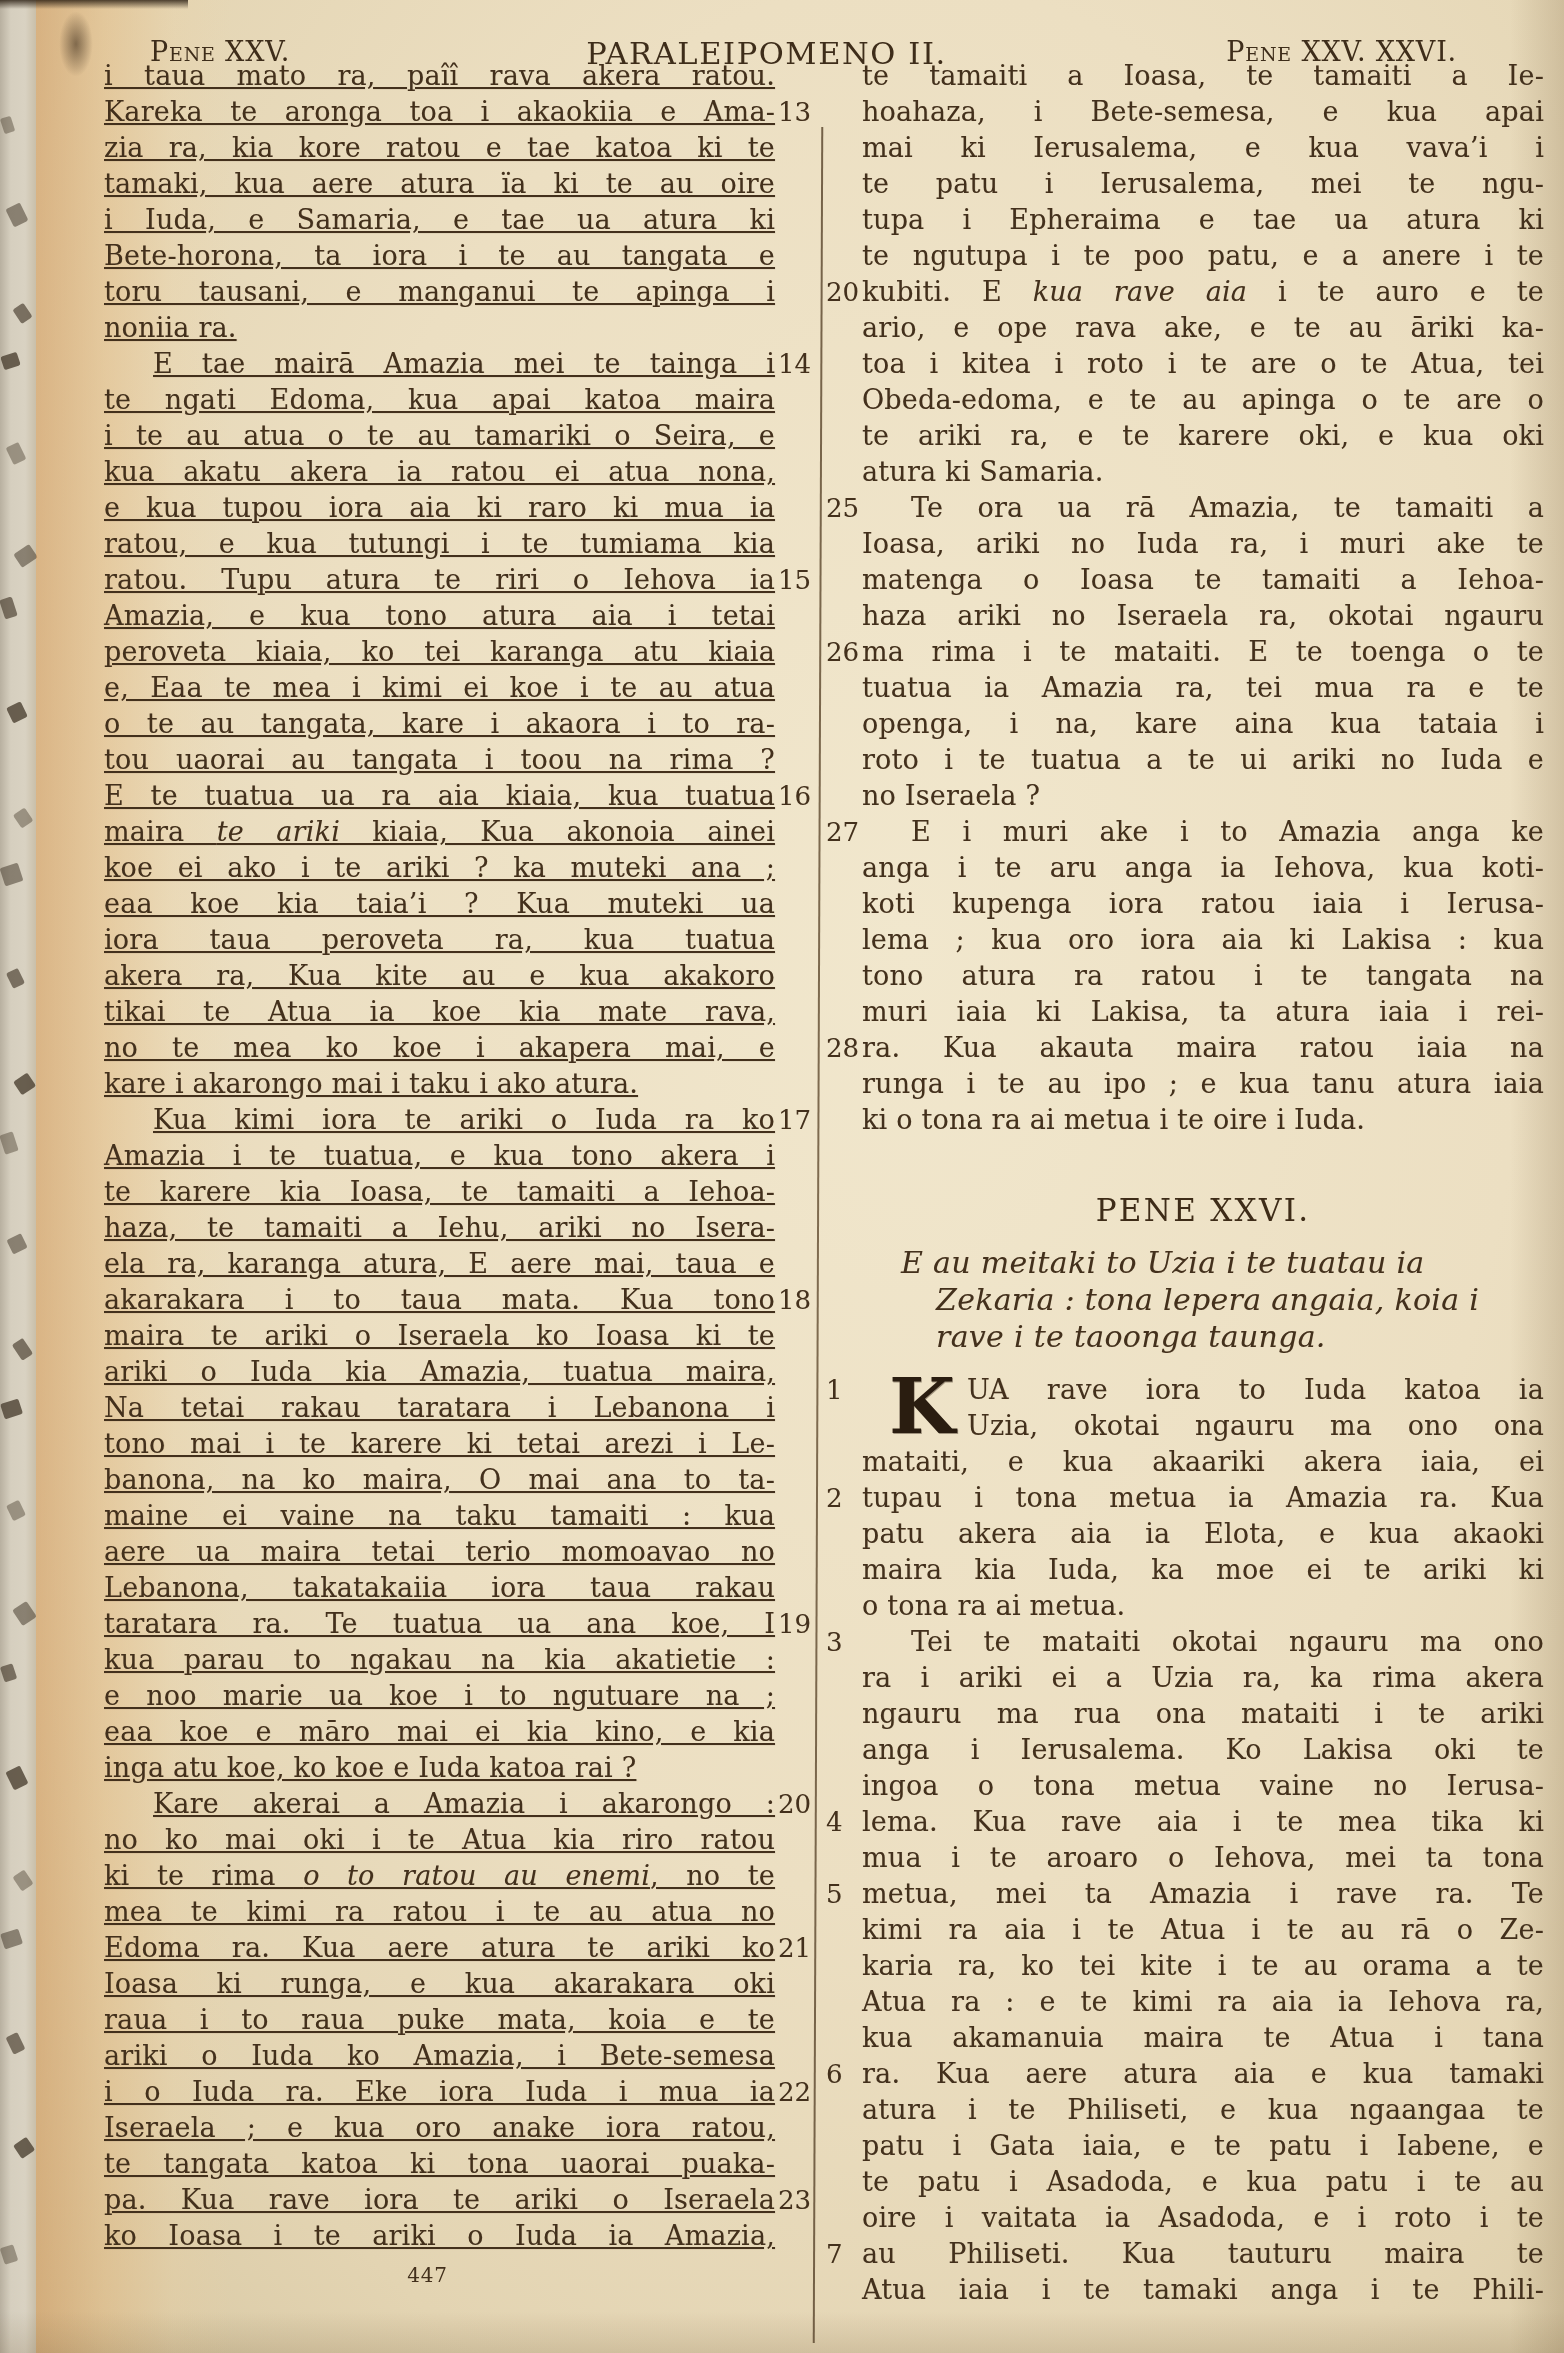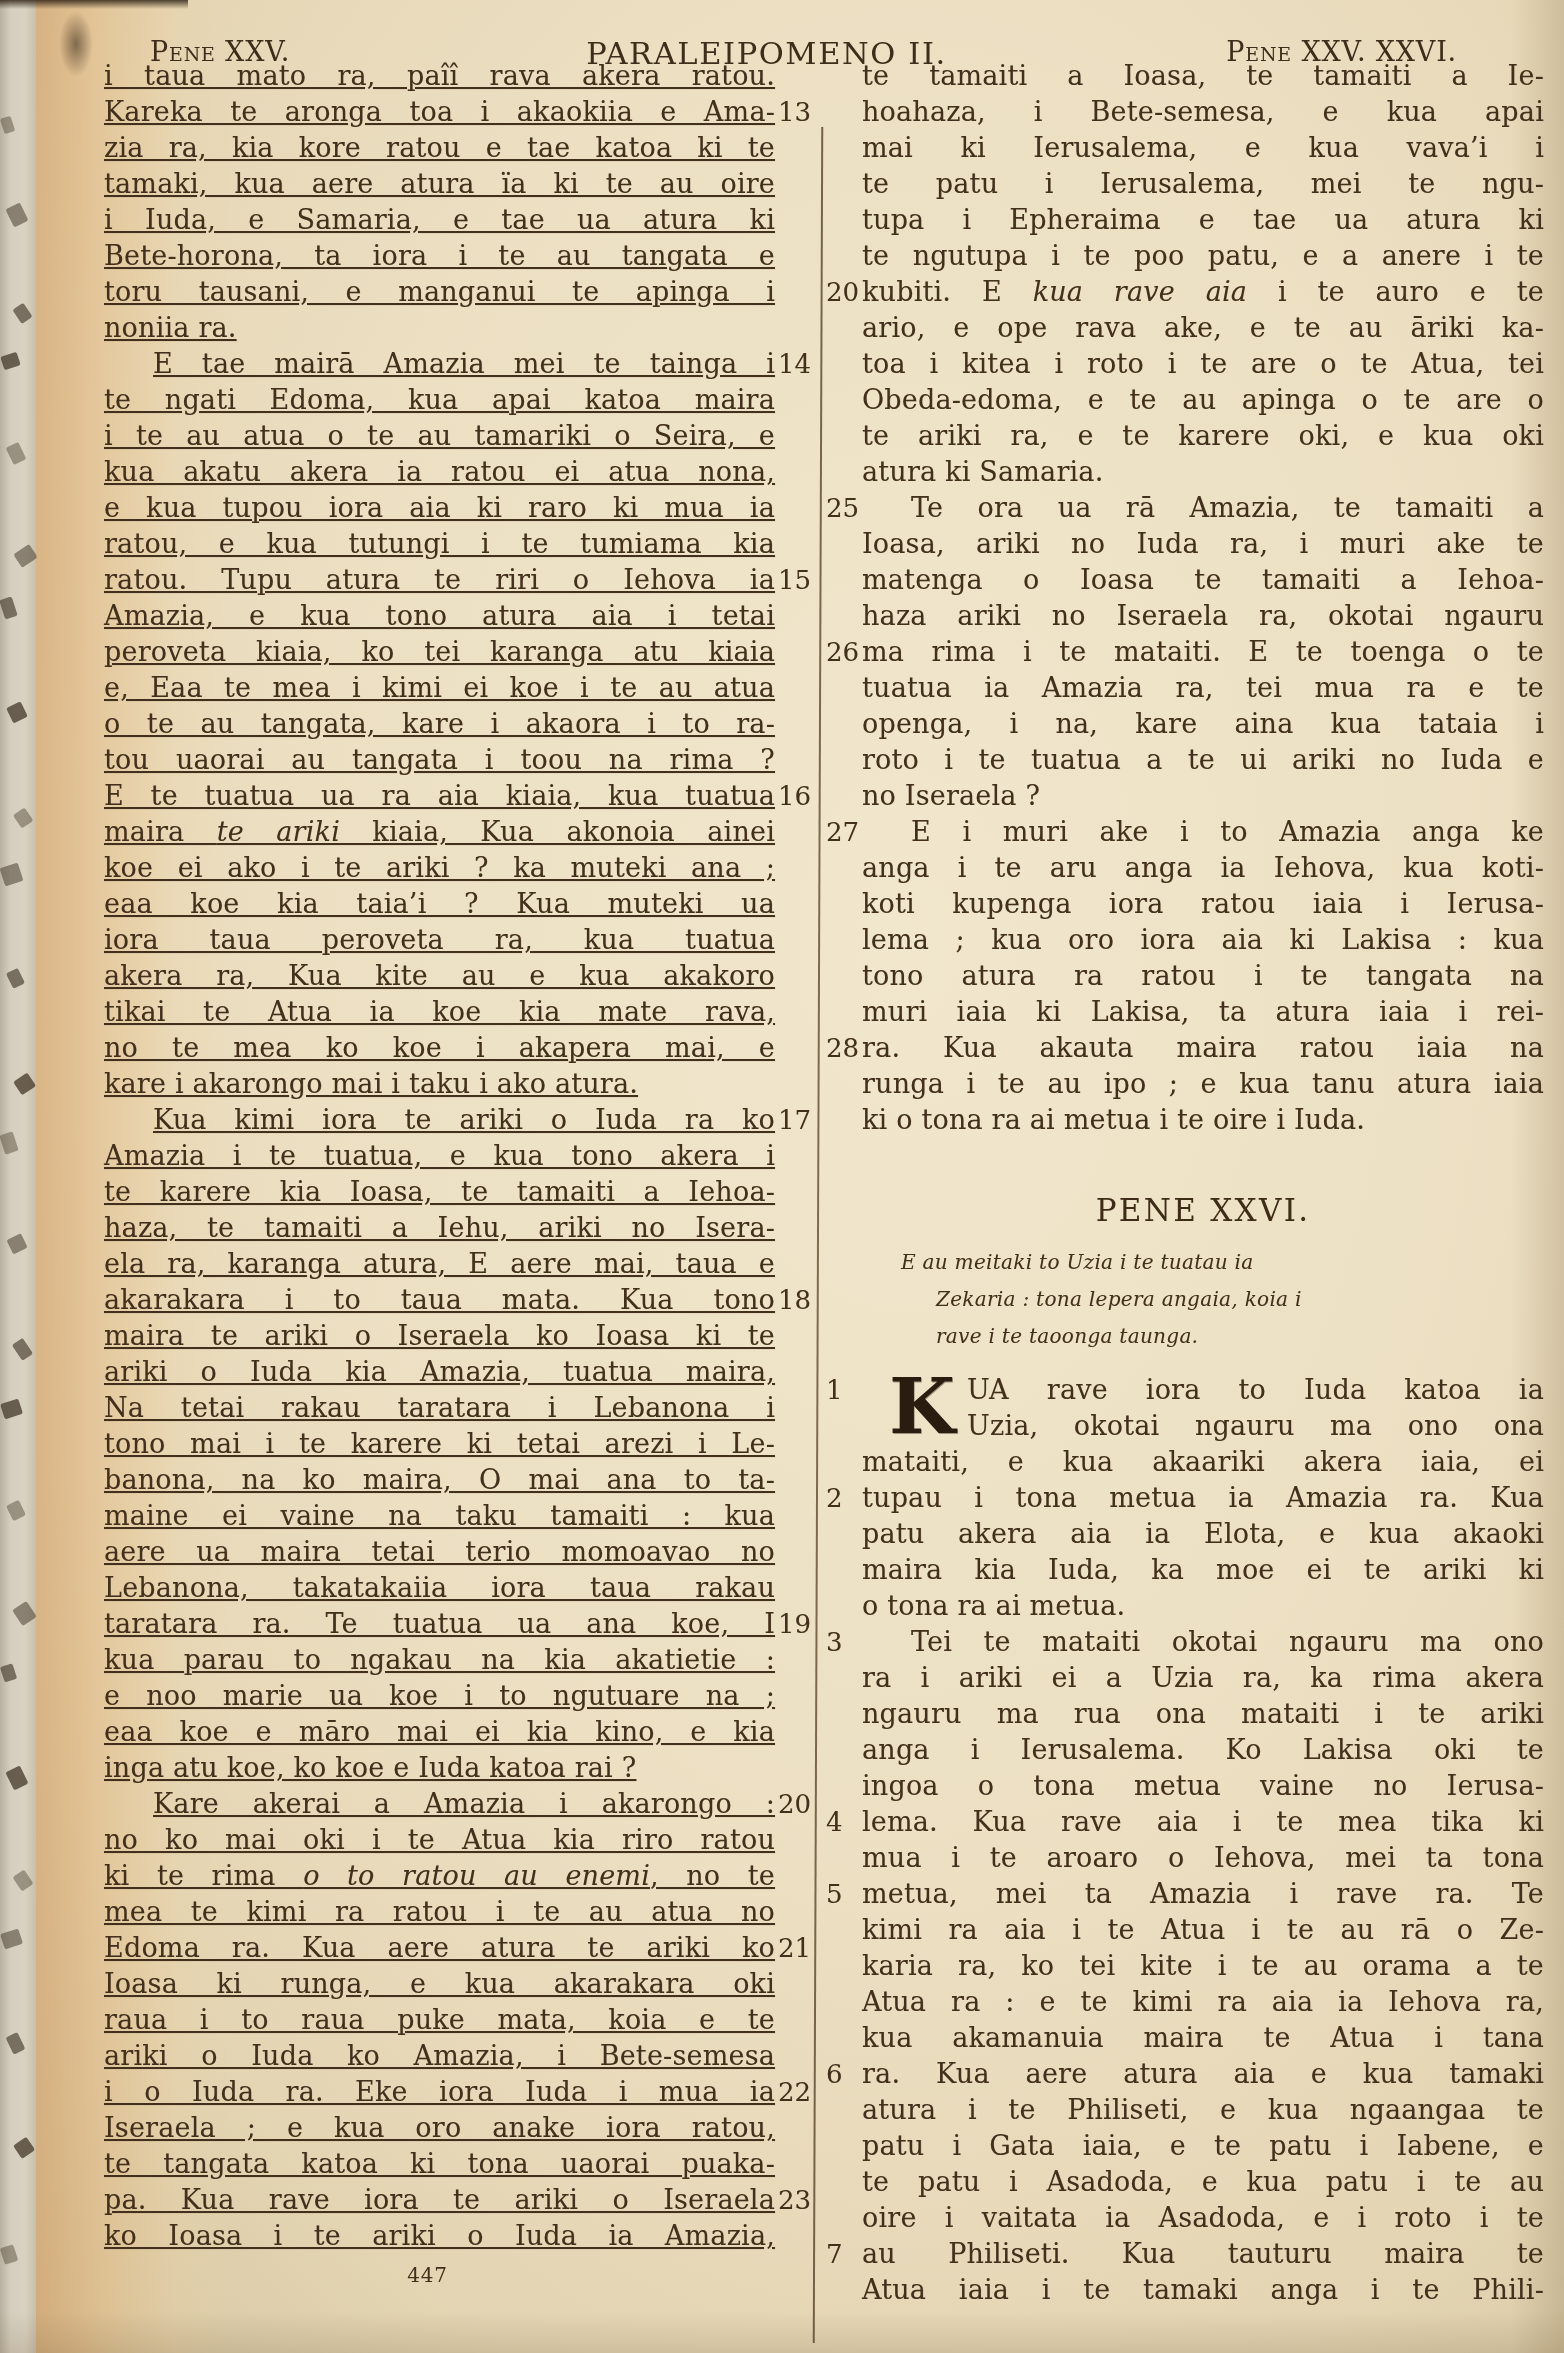--- a/index.html
+++ b/index.html
@@ -42,21 +42,21 @@
   .vnum{position:absolute;top:0;font-size:26px;letter-spacing:0;}
   .vnum-r{right:-45px;width:42px;text-align:left;}
   .vnum-l{left:-36px;width:33px;text-align:left;}
   .line.dc1,.line.dc2{padding-left:105px;}
   .dropcap{position:absolute;left:27px;top:3.1px;font-size:76px;line-height:64px;
     font-weight:bold;color:#2a1d10;text-shadow:0.8px 0.8px 0 rgba(40,26,12,.4);}
   
   .chap-head{margin-top:50px;height:45px;line-height:45px;text-align:center;
     font-size:31px;letter-spacing:2.3px;color:#3e2c18;}
   .chap-summary{margin-top:11px;}
-  .sum-line{height:37px;line-height:37px;font-size:20px;font-style:italic;
+  .sum-line{height:37px;line-height:37px;font-size:30px;font-style:italic;
     letter-spacing:0.3px;text-shadow:0.3px 0.3px 0 rgba(70,48,26,.2);}
   .sum-first{padding-left:39px;}
   .sum-rest{padding-left:74px;}
   .part2{margin-top:17px;}
   
   .divider{position:absolute;left:817px;top:127px;width:2px;height:2216px;
     background:linear-gradient(180deg,#5f4b32 0%,#6b563a 50%,#5f4b32 100%);
     transform:rotate(.22deg);opacity:.85;}
   
   .page-num{position:absolute;left:92px;top:2263px;width:671px;text-align:center;

